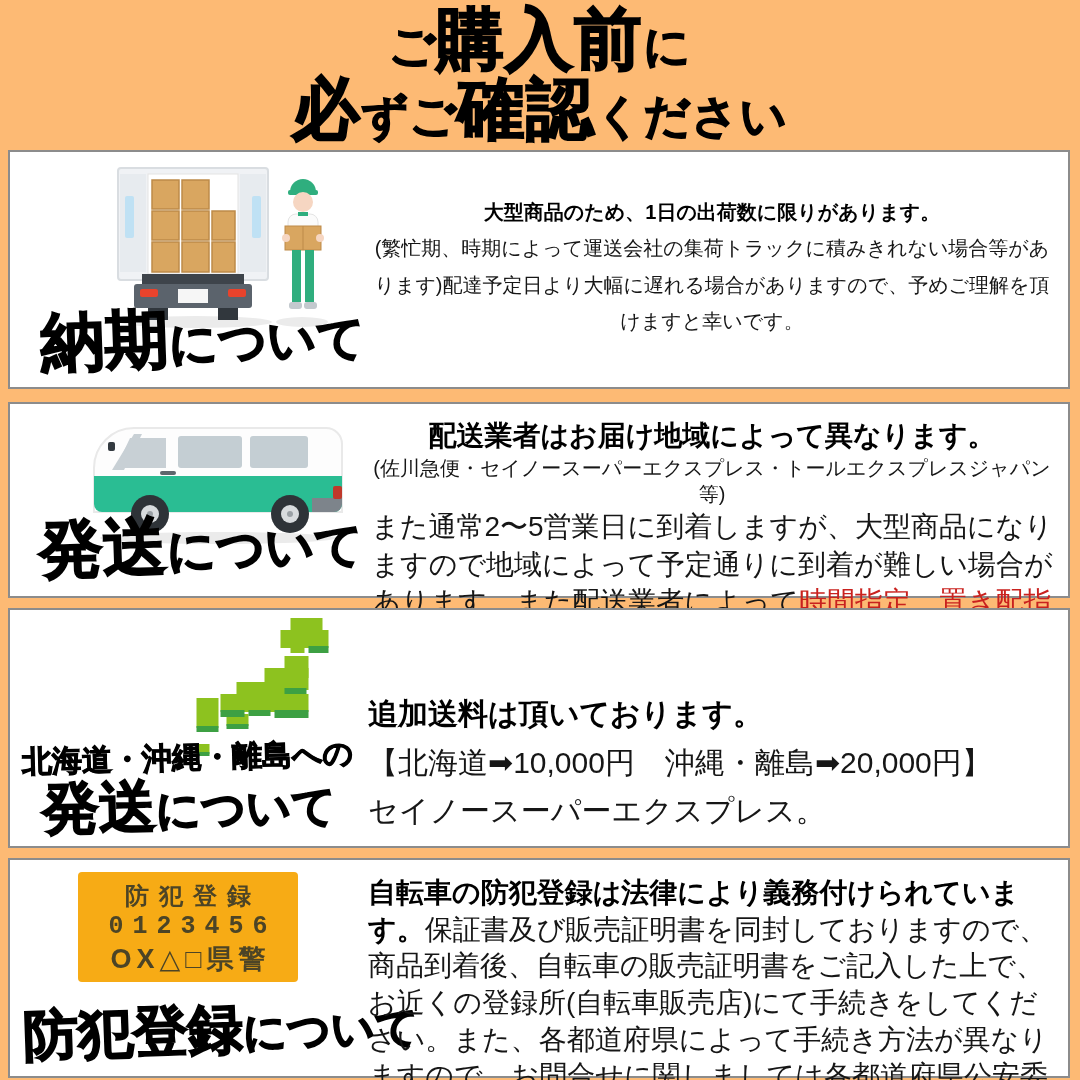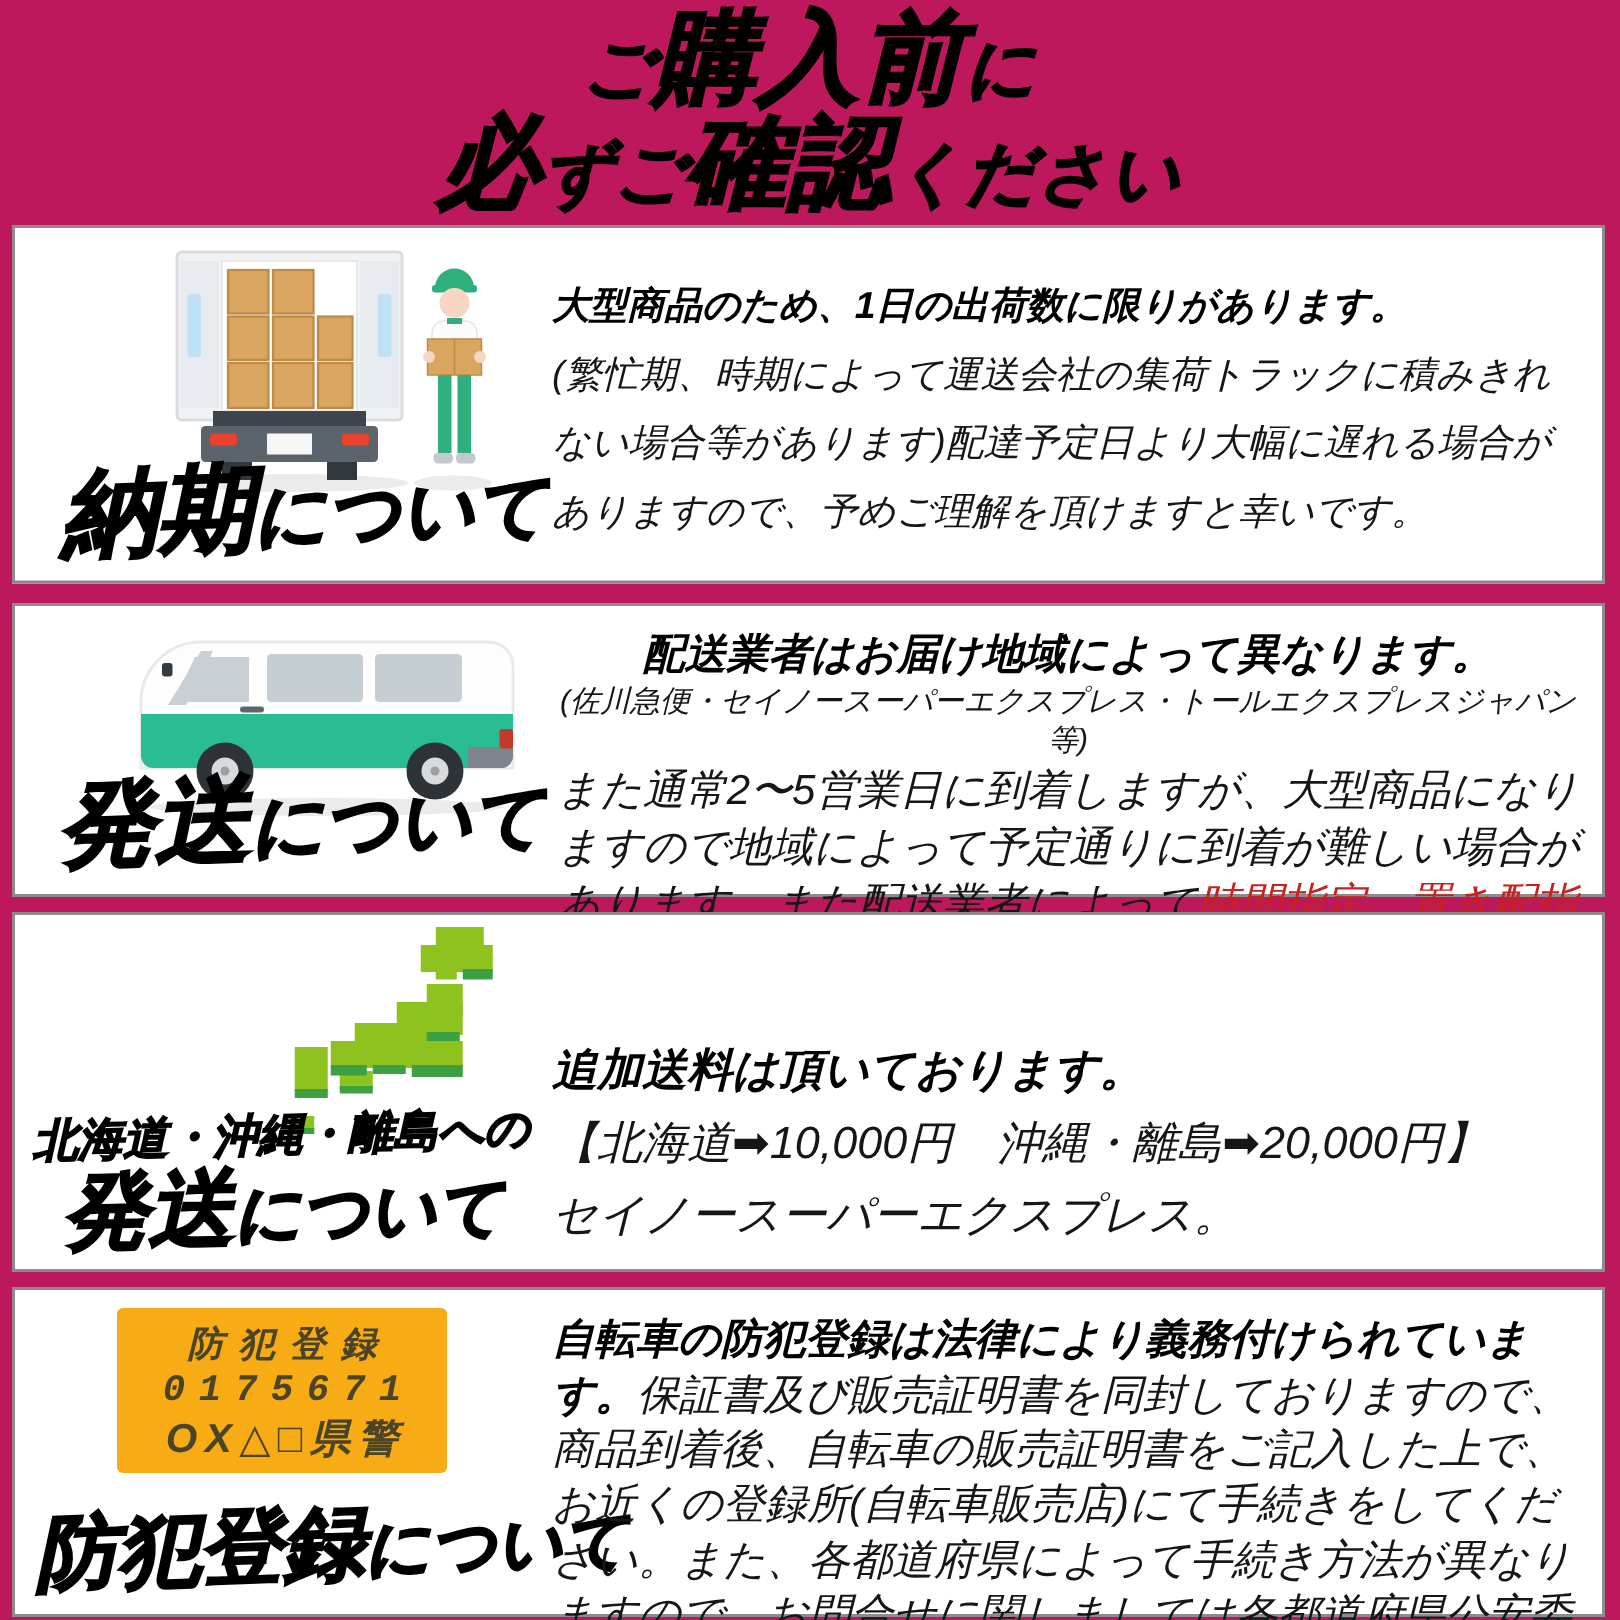--- a/index.html
+++ b/index.html
@@ -1,18 +1,18 @@
 <!DOCTYPE html>
 <html><head>
 <meta charset="utf-8">
 <style>
   html,body{margin:0;padding:0;background:#ffffff;}
   .canvas{
-    position:relative;width:1080px;height:1080px;background:#be185d;overflow:hidden;
-    font-family:"Liberation Sans","DejaVu Sans",sans-serif;color:#141414;font-style:italic;
+    position:relative;width:1080px;height:1080px;background:#fdba74;overflow:hidden;
+    font-family:"Liberation Sans","DejaVu Sans",sans-serif;color:#141414;
   }
   
   .title{position:absolute;top:4px;left:0;right:0;text-align:center;font-weight:900;color:#000;line-height:1.04;}
   .title .t-line{white-space:nowrap;}
   .title .lg{font-size:67px;letter-spacing:2px;-webkit-text-stroke:2px #000;}
   .title .sm{font-size:46px;letter-spacing:1px;-webkit-text-stroke:1.4px #000;}
   
   .box{position:absolute;left:8px;width:1062px;border:2px solid #8c8c8c;background:#fff;box-sizing:border-box;}
   .s1{top:150px;height:239px;}
   .s2{top:402px;height:196px;}
@@ -28,21 +28,21 @@
   .s3 .h-top{display:block;font-size:30px;-webkit-text-stroke:1px #000;margin-bottom:4px;letter-spacing:0px;}
   .s3 .h-main{font-size:57px;}
   .s3 .h-suf{font-size:44px;}
   .s4 .heading{left:14px;bottom:12px;}
   .s4 .h-main{font-size:55px;}
   .s4 .h-suf{font-size:43px;}
   
   .text{position:absolute;left:358px;right:12px;color:#161616;}
   .text p{margin:0;}
   .lead,.lead-inline{font-weight:700;color:#000;}
-  .s1 .text{top:30px;font-size:25px;line-height:1.82;}
+  .s1 .text{top:42px;font-size:20px;line-height:1.82;text-align:center;}
   .s2 .text{top:13px;font-size:28px;line-height:1.34;text-align:center;}
   .s2 .paren{font-size:20px;}
   .s3 .text{top:64px;font-size:30px;line-height:1.62;margin-top:16px;}
   .s4 .text{top:15px;font-size:28px;line-height:1.31;}
   .red{color:#c9211e;}
   
   .illus{position:absolute;}
   .s1 .illus{left:86px;top:10px;width:240px;height:170px;}
   .s2 .illus{left:66px;top:10px;width:284px;height:132px;}
   .s3 .illus{left:86px;top:6px;width:255px;height:150px;}
@@ -192,21 +192,21 @@
       <p class="fees">【北海道➡10,000円　沖縄・離島➡20,000円】</p>
       <p class="body">セイノースーパーエクスプレス。</p>
     </div>
   </section>
 
   <section class="box s4">
     <div class="illus">
       <div class="card">
         <div class="c-title">防犯登録</div>
         <div class="divider"></div>
-        <div class="c-digits">0175671</div>
+        <div class="c-digits">0123456</div>
         <div class="divider"></div>
         <div class="c-police">OX△□県警</div>
       </div>
     </div>
     <div class="heading">
       <span class="h-main">防犯登録</span><span class="h-suf">について</span>
     </div>
     <div class="text">
       <p class="body"><span class="lead-inline">自転車の防犯登録は法律により義務付けられています。</span><span>保証書及び販売証明書を同封しておりますので、商品到着後、自転車の販売証明書をご記入した上で、お近くの登録所(自転車販売店)にて手続きをしてください。また、各都道府県によって手続き方法が異なりますので、お問合せに関しましては各都道府県公安委員会へお願い致します。</span></p>
     </div>

